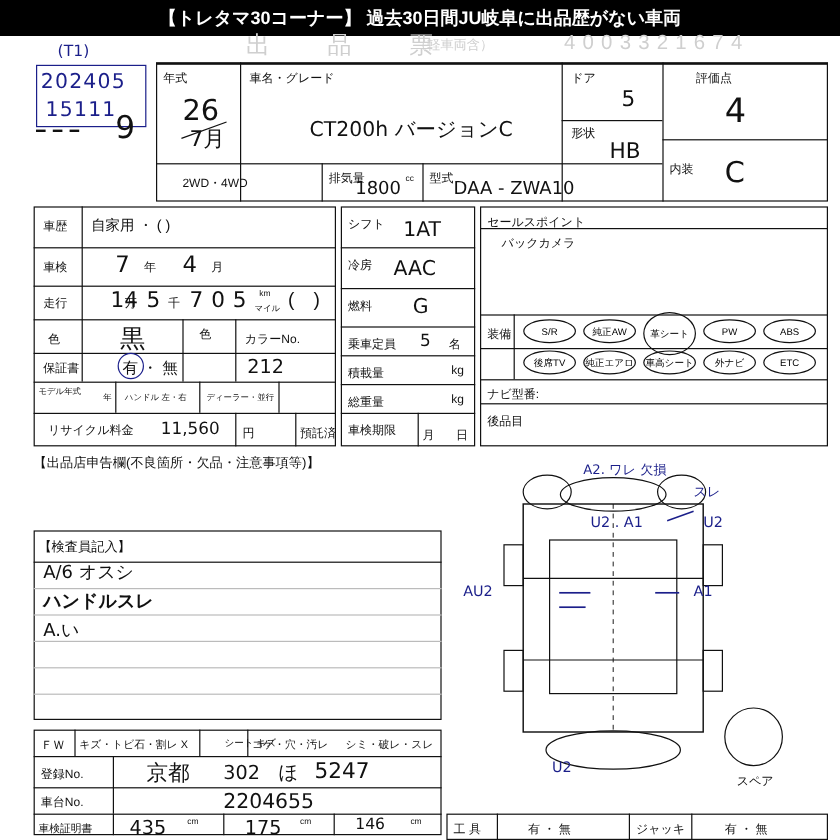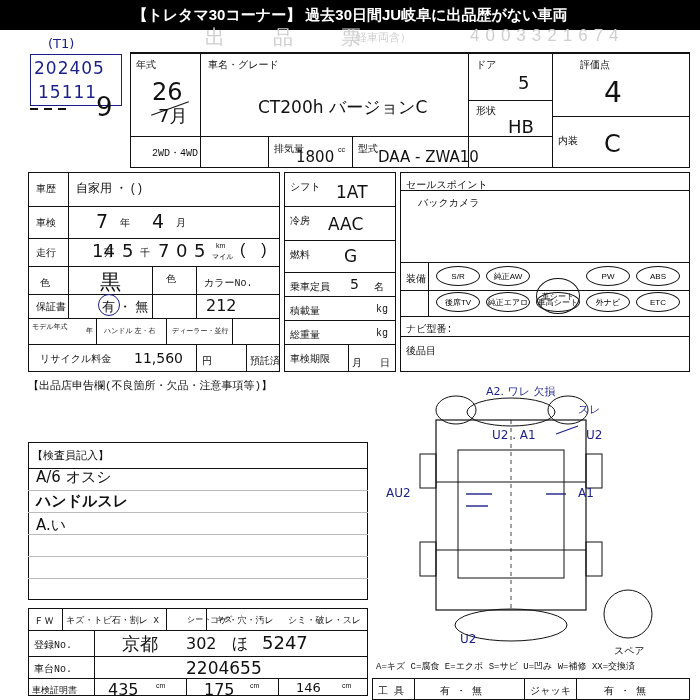--- a/index.html
+++ b/index.html
@@ -9,21 +9,21 @@
   .hdr{position:absolute;left:0;top:0;width:700px;height:30px;background:#000;color:#fff;
        font-size:15px;font-weight:bold;display:flex;align-items:center;justify-content:center;letter-spacing:0px;}
 
   
   .hw{font-family:"DejaVu Sans",sans-serif;color:#1b1f8a;}
   .hw-b{font-family:"DejaVu Sans",sans-serif;color:#111;}
   .pr{font-family:"Liberation Sans",sans-serif;color:#111;}
 
   .box{position:absolute;border:1px solid #111;box-sizing:border-box;}
   .ln{position:absolute;background:#111;}
-  .lbl{position:absolute;font-size:10px;color:#111;white-space:nowrap;font-family:Liberation Mono, monospace;}
+  .lbl{position:absolute;font-size:10px;color:#111;white-space:nowrap;}
   .lbl7{position:absolute;font-size:7px;color:#111;white-space:nowrap;}
   .val{position:absolute;white-space:nowrap;}
   .ovl{position:absolute;border:1px solid #1b1f8a;box-sizing:border-box;}
   .ell{position:absolute;border:1.5px solid #111;border-radius:50%;box-sizing:border-box;
        display:flex;align-items:center;justify-content:center;font-size:8px;}
   .circ-blue{position:absolute;border:1.5px solid #1b1f8a;border-radius:50%;box-sizing:border-box;}
   .faint{position:absolute;color:#cfcfcf;font-size:16px;white-space:nowrap;}
 </style>
 </head>
 <body>
@@ -179,21 +179,21 @@
   <div class="val hw-b" style="left:418px;top:196px;font-size:10px;">バックカメラ</div>
 
   <div class="lbl" style="left:406px;top:274px;line-height:12px;width:18px;">装備</div>
 
   <div class="ell" style="left:436px;top:266px;width:44px;height:20px;">
       <span>S/R</span>
     </div>
   <div class="ell" style="left:486px;top:266px;width:44px;height:20px;">
       <span>純正AW</span>
     </div>
-  <div class="ell" style="left:536px;top:278px;width:44px;height:36px;">
+  <div class="ell" style="left:536px;top:260px;width:44px;height:36px;">
       <span>革シート</span>
     </div>
   <div class="ell" style="left:586px;top:266px;width:44px;height:20px;">
       <span>PW</span>
     </div>
   <div class="ell" style="left:636px;top:266px;width:44px;height:20px;">
       <span>ABS</span>
     </div>
 
   <div class="ell" style="left:436px;top:292px;width:44px;height:20px;">
@@ -256,21 +256,20 @@
   </svg>
 
   <div class="val hw" style="left:486px;top:384px;font-size:11px;">A2. ワレ 欠損</div>
   <div class="val hw" style="left:578px;top:402px;font-size:11px;">スレ</div>
   <div class="val hw" style="left:492px;top:428px;font-size:12px;">U2 . A1</div>
   <div class="val hw" style="left:586px;top:428px;font-size:12px;">U2</div>
   <div class="val hw" style="left:386px;top:486px;font-size:12px;">AU2</div>
   <div class="val hw" style="left:578px;top:486px;font-size:12px;">A1</div>
   <div class="val hw" style="left:460px;top:632px;font-size:12px;">U2</div>
   <div class="lbl" style="left:614px;top:644px;font-size:10px;">スペア</div>
-  <div class="lbl" style="left:376px;top:660px;font-size:9px;">A=キズ  C=腐食  E=エクボ  S=サビ  U=凹み  W=補修  XX=交換済</div>
 
   <div class="box" style="left:28px;top:608px;width:340px;height:88px;"></div>
   <div class="ln" style="left:28px;top:630px;width:340px;height:1px;"></div>
   <div class="ln" style="left:28px;top:656px;width:340px;height:1px;"></div>
   <div class="ln" style="left:28px;top:678px;width:340px;height:1px;"></div>
   <div class="ln" style="left:62px;top:608px;width:1px;height:22px;"></div>
   <div class="ln" style="left:166px;top:608px;width:1px;height:22px;"></div>
   <div class="ln" style="left:206px;top:608px;width:1px;height:22px;"></div>
   <div class="ln" style="left:94px;top:630px;width:1px;height:48px;"></div>
   <div class="ln" style="left:94px;top:678px;width:1px;height:18px;"></div>

